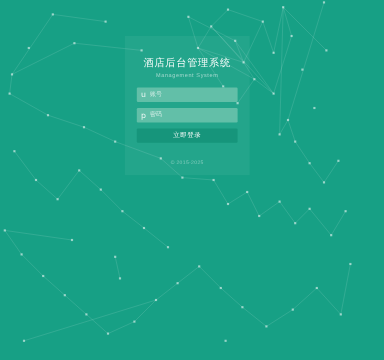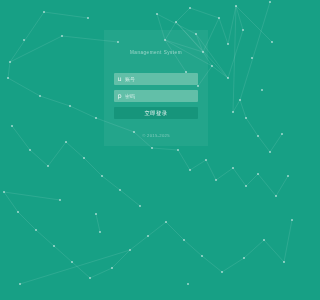--- a/index.html
+++ b/index.html
@@ -248,20 +248,21 @@
         <rect x="117.1" y="41.1" width="1.8" height="1.8" fill="rgba(255,255,255,0.55)"></rect>
         <rect x="87.1" y="17.1" width="1.8" height="1.8" fill="rgba(255,255,255,0.55)"></rect>
         <rect x="43.1" y="11.1" width="1.8" height="1.8" fill="rgba(255,255,255,0.55)"></rect>
         <rect x="23.1" y="39.1" width="1.8" height="1.8" fill="rgba(255,255,255,0.55)"></rect>
       </g>
   </svg>
 
   <div class="login-card">
 
     <div class="brand">
+      <span class="brand-title">酒店后台管理系统</span>
       <span class="brand-sub">Management System</span>
     </div>
 
     <div class="form">
 
       <div class="field">
         <span class="f-icon">u</span>
         <input class="f-input" type="text" placeholder="账号" style="">
       </div>
 

